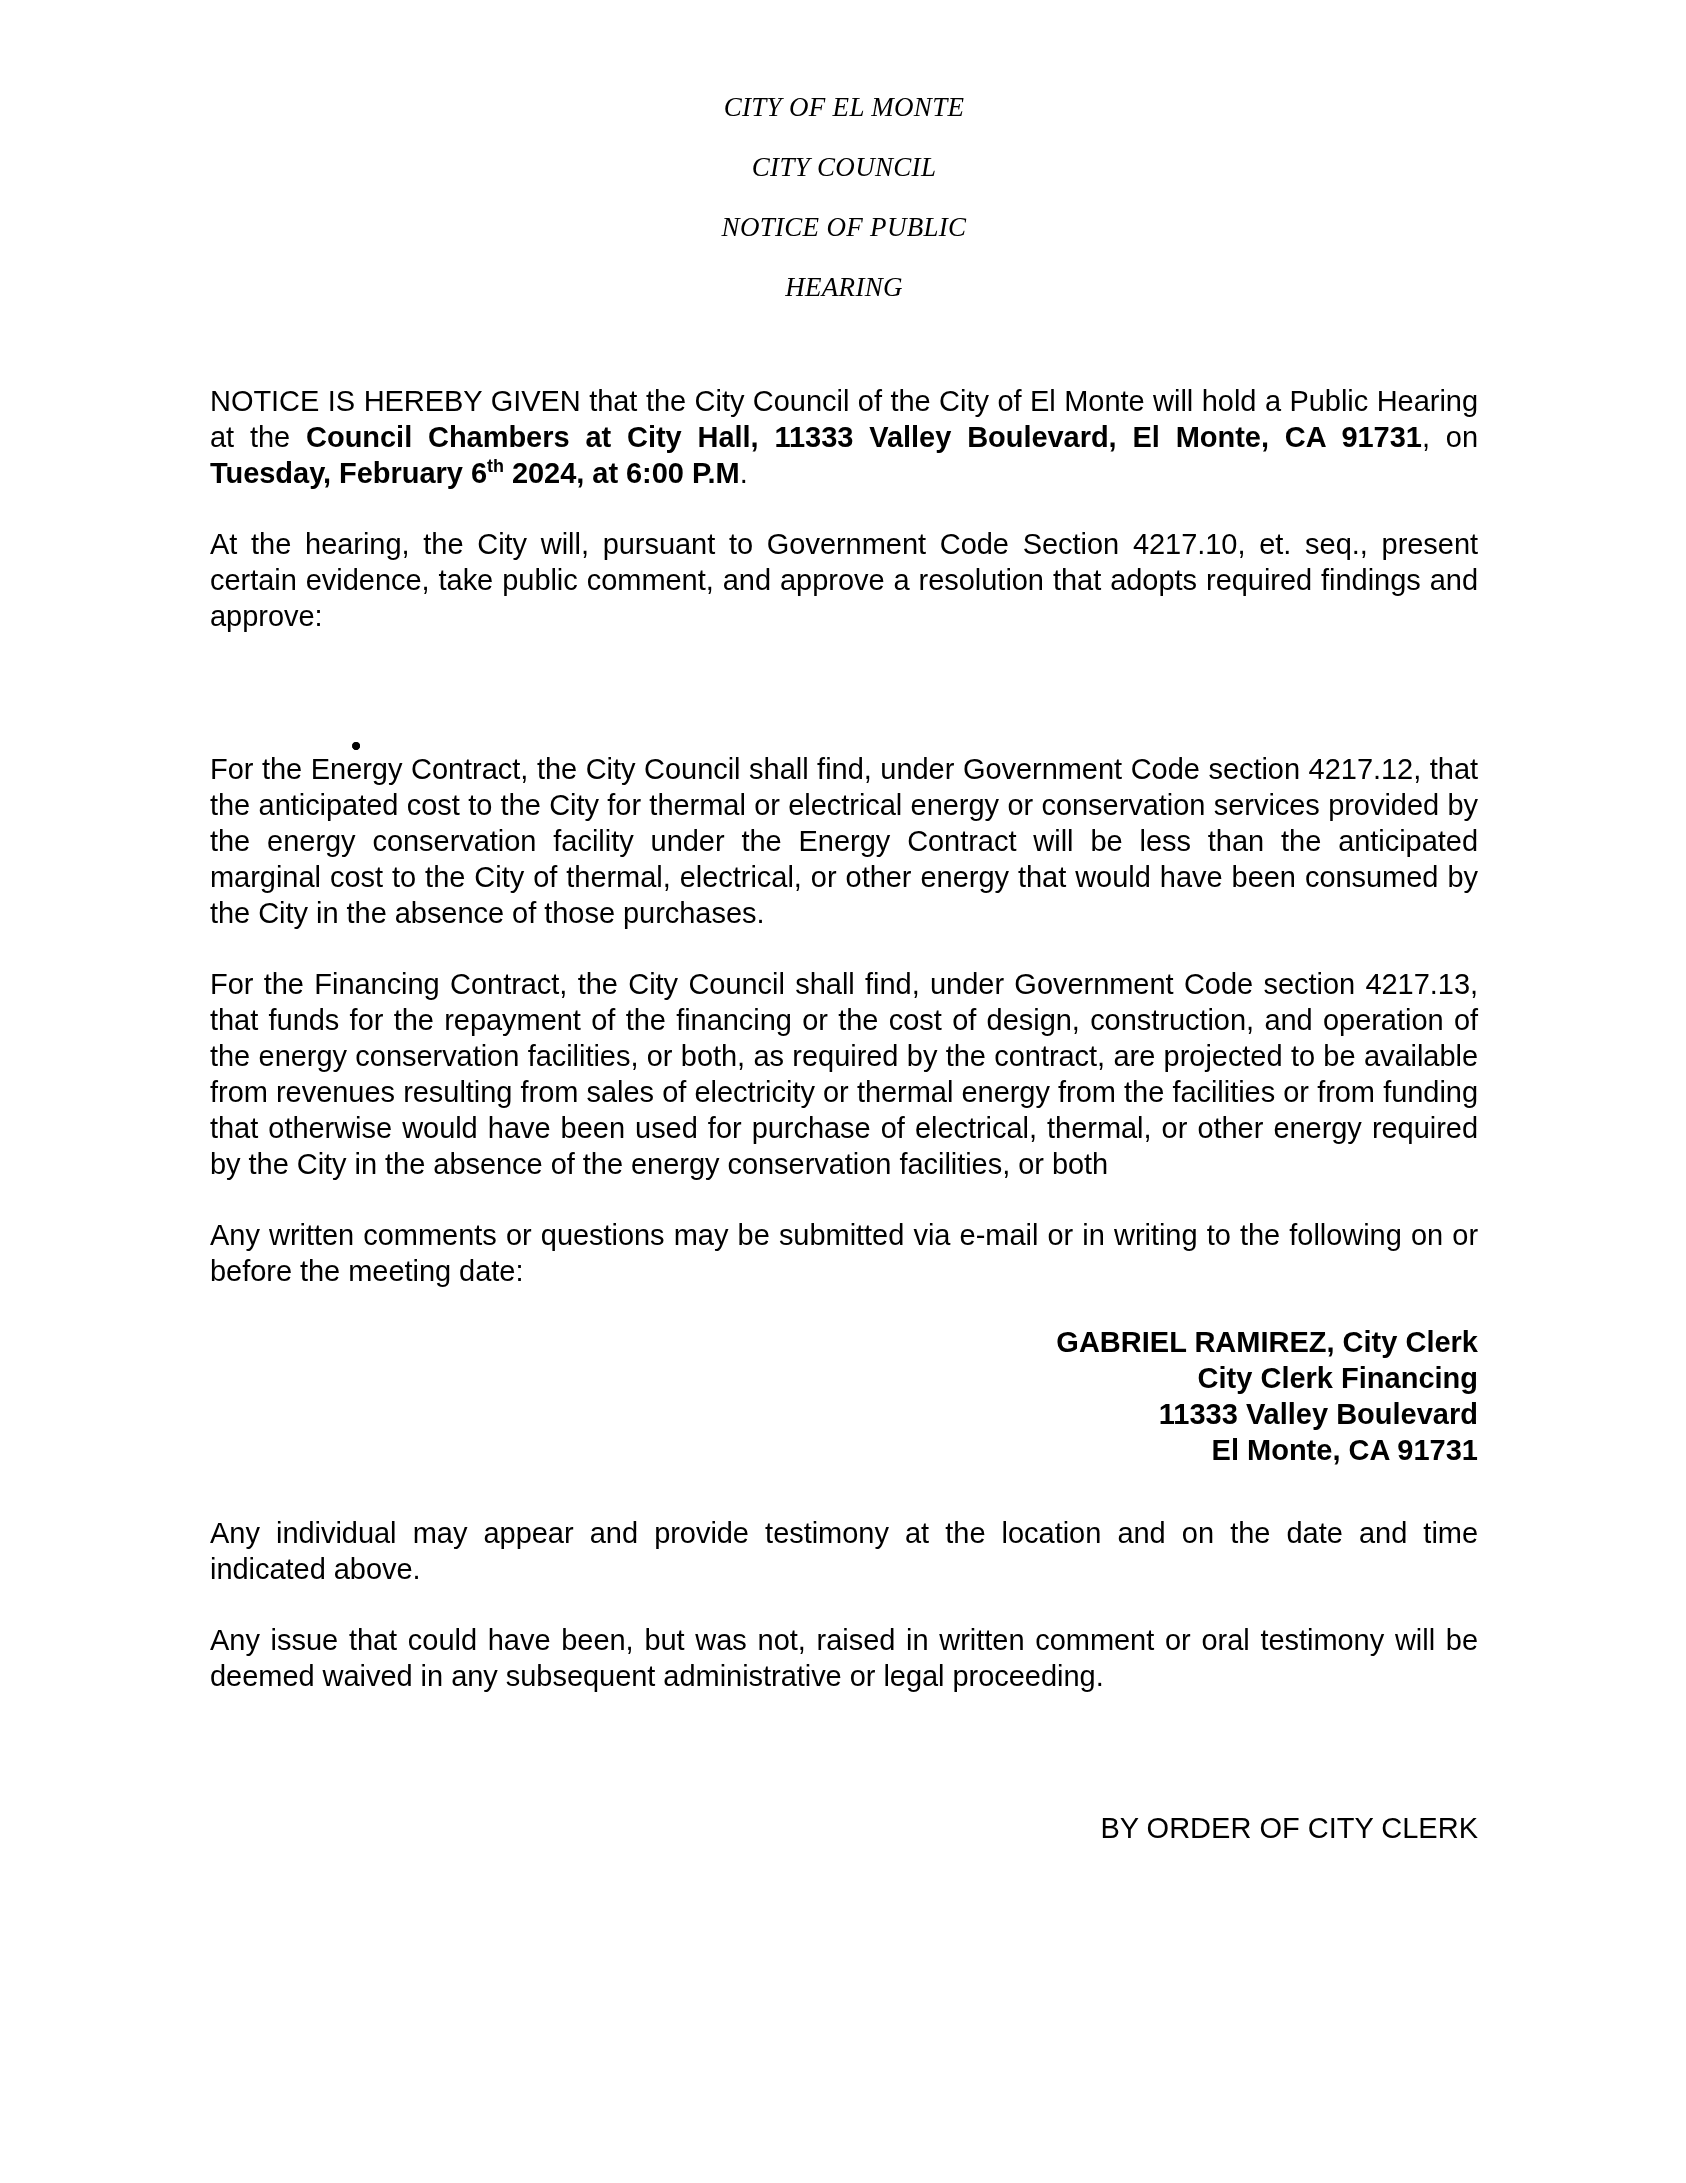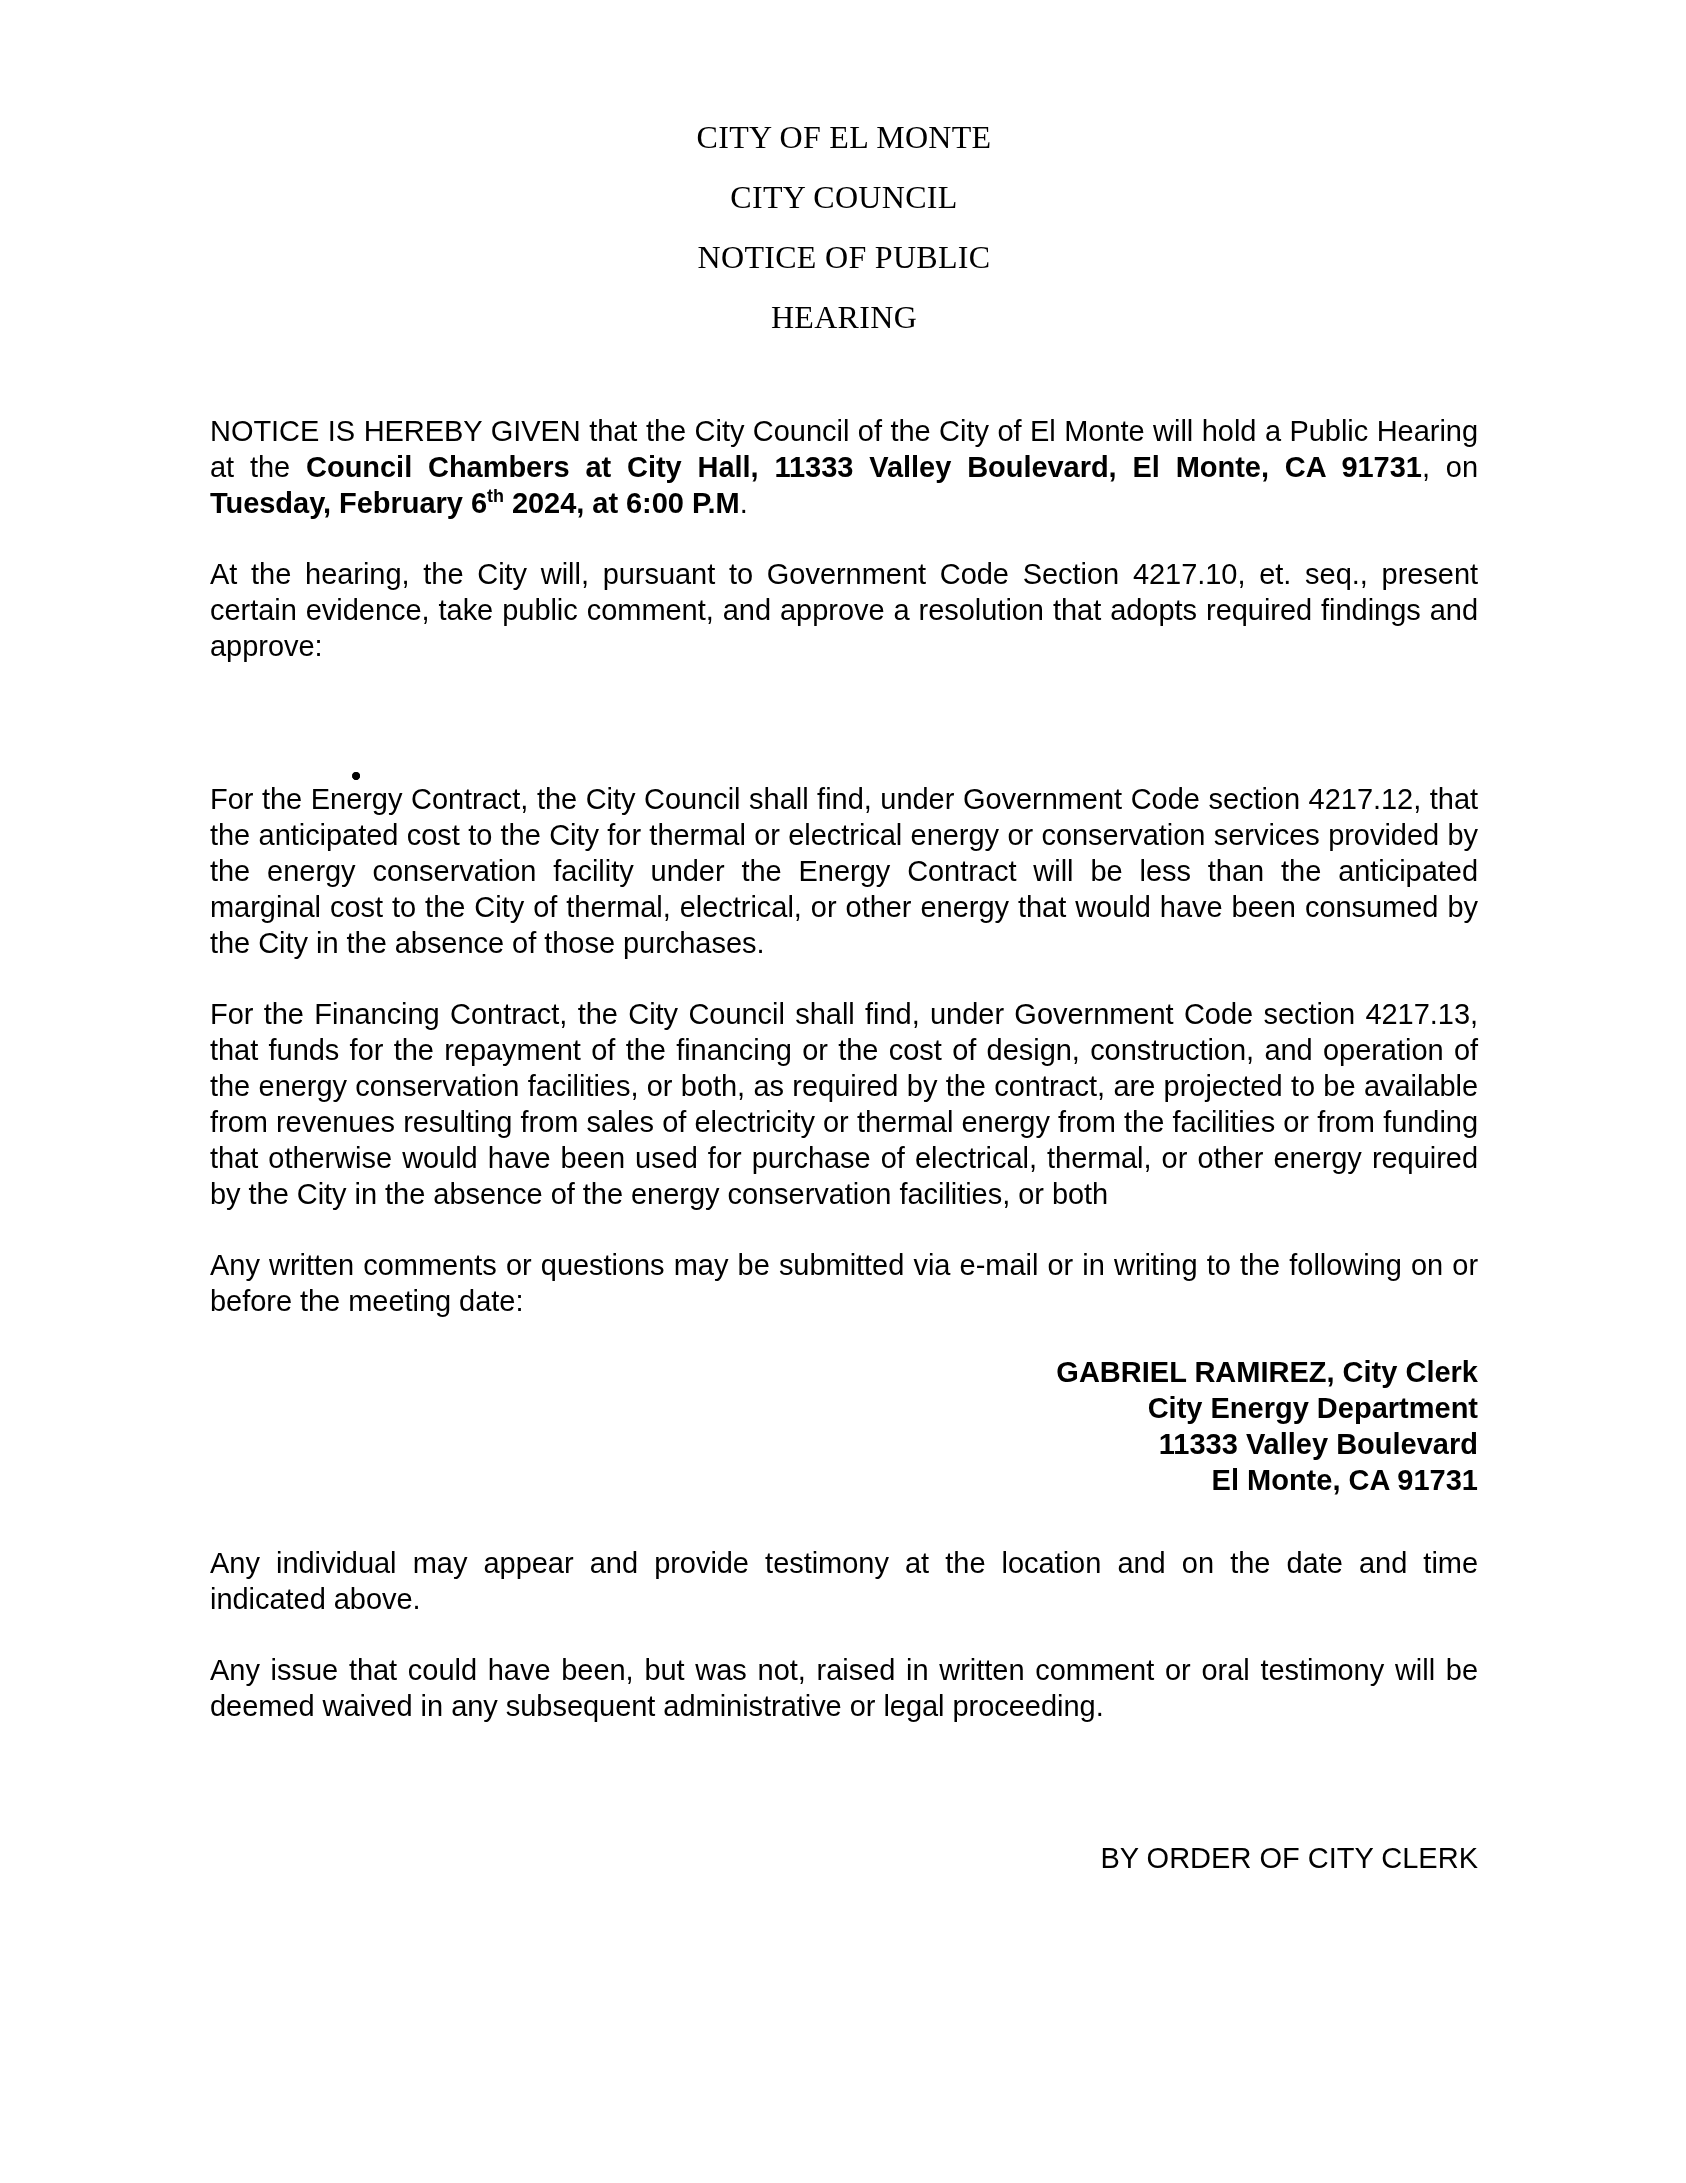--- a/index.html
+++ b/index.html
@@ -30,25 +30,26 @@
     position: absolute;
     left: 210px;
     top: 0;
     width: 1268px;
   }
 
   
   .heading {
     text-align: center;
     font-family: "Liberation Serif", "DejaVu Serif", serif;
-    font-size: 32px;
+    font-size: 27px;
     line-height: 60px;
     letter-spacing: 0.3px;
     font-weight: 400;
-    padding-top: 107px;
+    padding-top: 77px;
+    font-style: italic;
   }
   .heading-line {
     display: block;
     white-space: nowrap;
   }
 
   
   .body-block {
     margin-top: 66px;
   }
@@ -164,21 +165,21 @@
       <div class="spacer-sm"></div>
 
       <p class="para">For the Energy Contract, the City Council shall find, under Government Code section 4217.12, that the anticipated cost to the City for thermal or electrical energy or conservation services provided by the energy conservation facility under the Energy Contract will be less than the anticipated marginal cost to the City of thermal, electrical, or other energy that would have been consumed by the City in the absence of those purchases.</p>
 
       <p class="para">For the Financing Contract, the City Council shall find, under Government Code section 4217.13, that funds for the repayment of the financing or the cost of design, construction, and operation of the energy conservation facilities, or both, as required by the contract, are projected to be available from revenues resulting from sales of electricity or thermal energy from the facilities or from funding that otherwise would have been used for purchase of electrical, thermal, or other energy required by the City in the absence of the energy conservation facilities, or both</p>
 
       <p class="para">Any written comments or questions may be submitted via e-mail or in writing to the following on or before the meeting date:</p>
 
       <div class="contact-block">
         <span class="cline">GABRIEL RAMIREZ, City Clerk</span>
-        <span class="cline">City Energy Department</span>
+        <span class="cline">City Clerk Financing</span>
         <span class="cline">11333 Valley Boulevard</span>
         <span class="cline">El Monte, CA 91731</span>
       </div>
 
       <div class="spacer-lg"></div>
 
       <p class="para">Any individual may appear and provide testimony at the location and on the date and time indicated above.</p>
 
       <p class="para">Any issue that could have been, but was not, raised in written comment or oral testimony will be deemed waived in any subsequent administrative or legal proceeding.</p>
 

